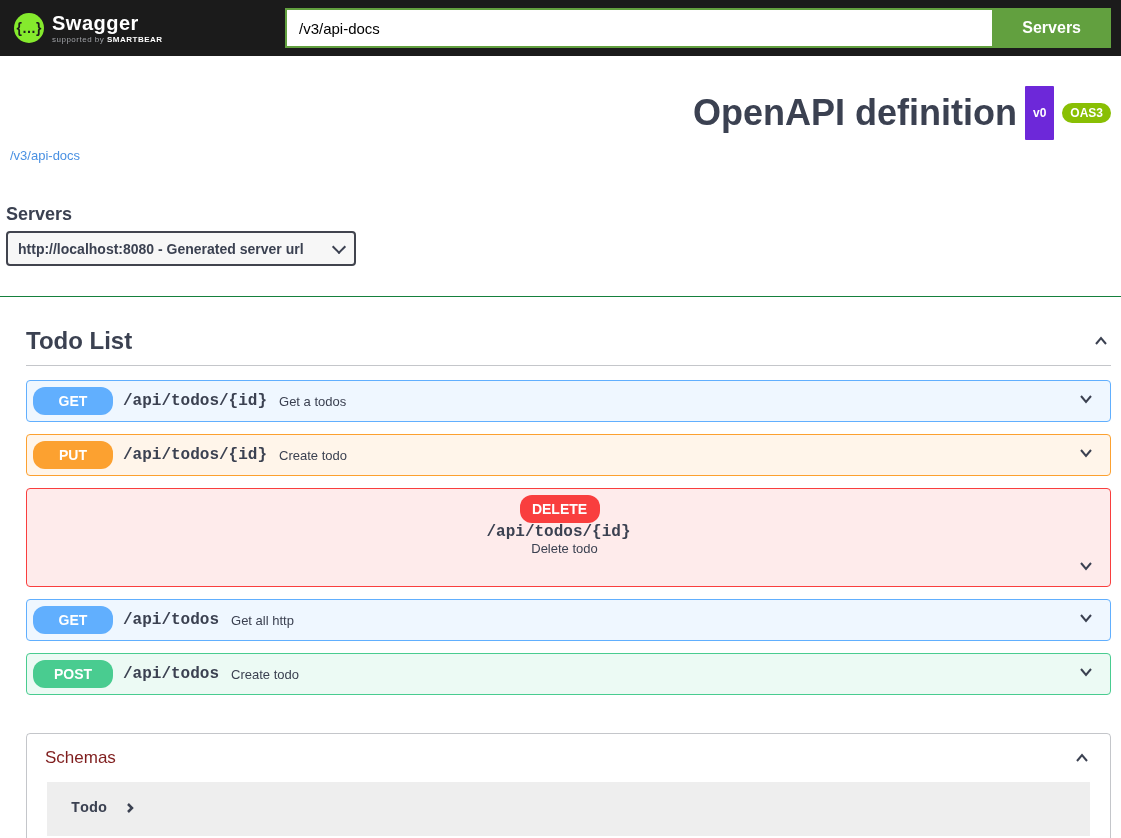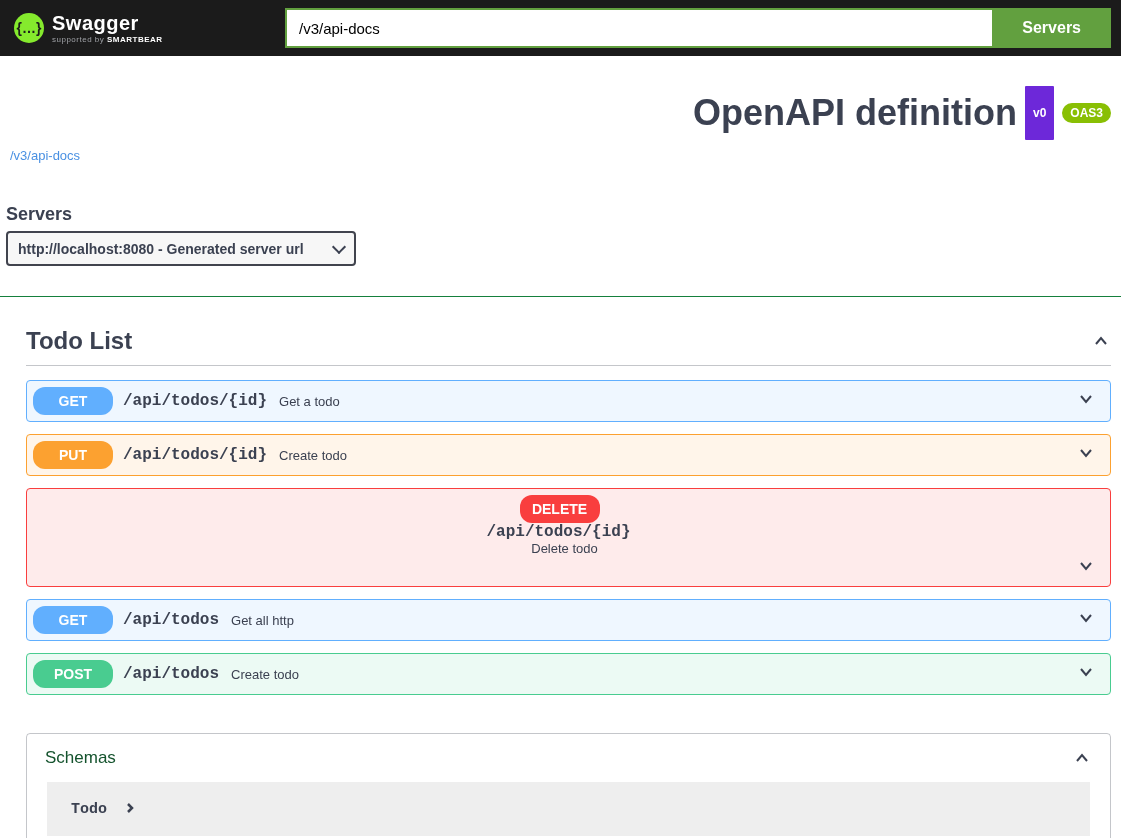--- a/index.html
+++ b/index.html
@@ -49,22 +49,22 @@
 .m-PUT    { background: #fca130; }
 .m-DELETE { background: #f93e3e; }
 .m-POST   { background: #49cc90; }
 .path { font-family: "Courier New", monospace; font-size: 16px; font-weight: 600; color: #3b4151; margin-right: 12px; }
 .summary { font-size: 13px; color: #3b4151; }
 .op-chevron { margin-left: auto; }
 
 
 .schemas-block { border: 1px solid rgba(59,65,81,.3); border-radius: 4px; margin-top: 38px; margin-bottom: 30px; }
 .schemas-head { display: flex; align-items: center; justify-content: space-between; padding: 14px 18px; cursor: pointer; }
-.schemas-title { font-size: 17px; font-weight: 400; color: #14532d; }
-.schema-item { background: #eee; margin: 0 20px 20px 20px; padding: 18px 24px; border-radius: 0; display: flex; align-items: center; gap: 18px; cursor: pointer; font-family: "Courier New", monospace; }
+.schemas-title { font-size: 17px; font-weight: 400; color: #7f1d1d; }
+.schema-item { background: #eee; margin: 0 20px 20px 20px; padding: 18px 24px; border-radius: 0; display: flex; align-items: flex-start; gap: 18px; cursor: pointer; font-family: "Courier New", monospace; }
 .schema-name { font-size: 15px; font-weight: 700; color: #3b4151; }
 
 .chevron-svg { width: 20px; height: 20px; stroke: #3b4151; stroke-width: 2; fill: none; }
 .chevron-right-svg { width: 10px; height: 10px; stroke: #3b4151; stroke-width: 2.5; fill: none; }
 </style>
 </head>
 <body>
 
 <div class="topbar">
   <div class="logo-wrap">
@@ -106,21 +106,21 @@
     <span class="tag-name">Todo List</span>
     <svg class="chevron-svg" viewBox="0 0 20 20">
       <polyline points="5 13 10 7 15 13"></polyline>
     </svg>
   </div>
 
   <div id="ops-container">
       <div class="op op-GET">
         <span class="method m-GET">GET</span>
         <span class="path">/api/todos/{id}</span>
-        <span class="summary">Get a todo</span>
+        <span class="summary">Get a todos</span>
         <span class="op-chevron"><svg class="chevron-svg" viewBox="0 0 20 20">
             <polyline points="5 7 10 13 15 7"></polyline>
           </svg></span>
       </div>
       <div class="op op-PUT">
         <span class="method m-PUT">PUT</span>
         <span class="path">/api/todos/{id}</span>
         <span class="summary">Create todo</span>
         <span class="op-chevron"><svg class="chevron-svg" viewBox="0 0 20 20">
             <polyline points="5 7 10 13 15 7"></polyline>

